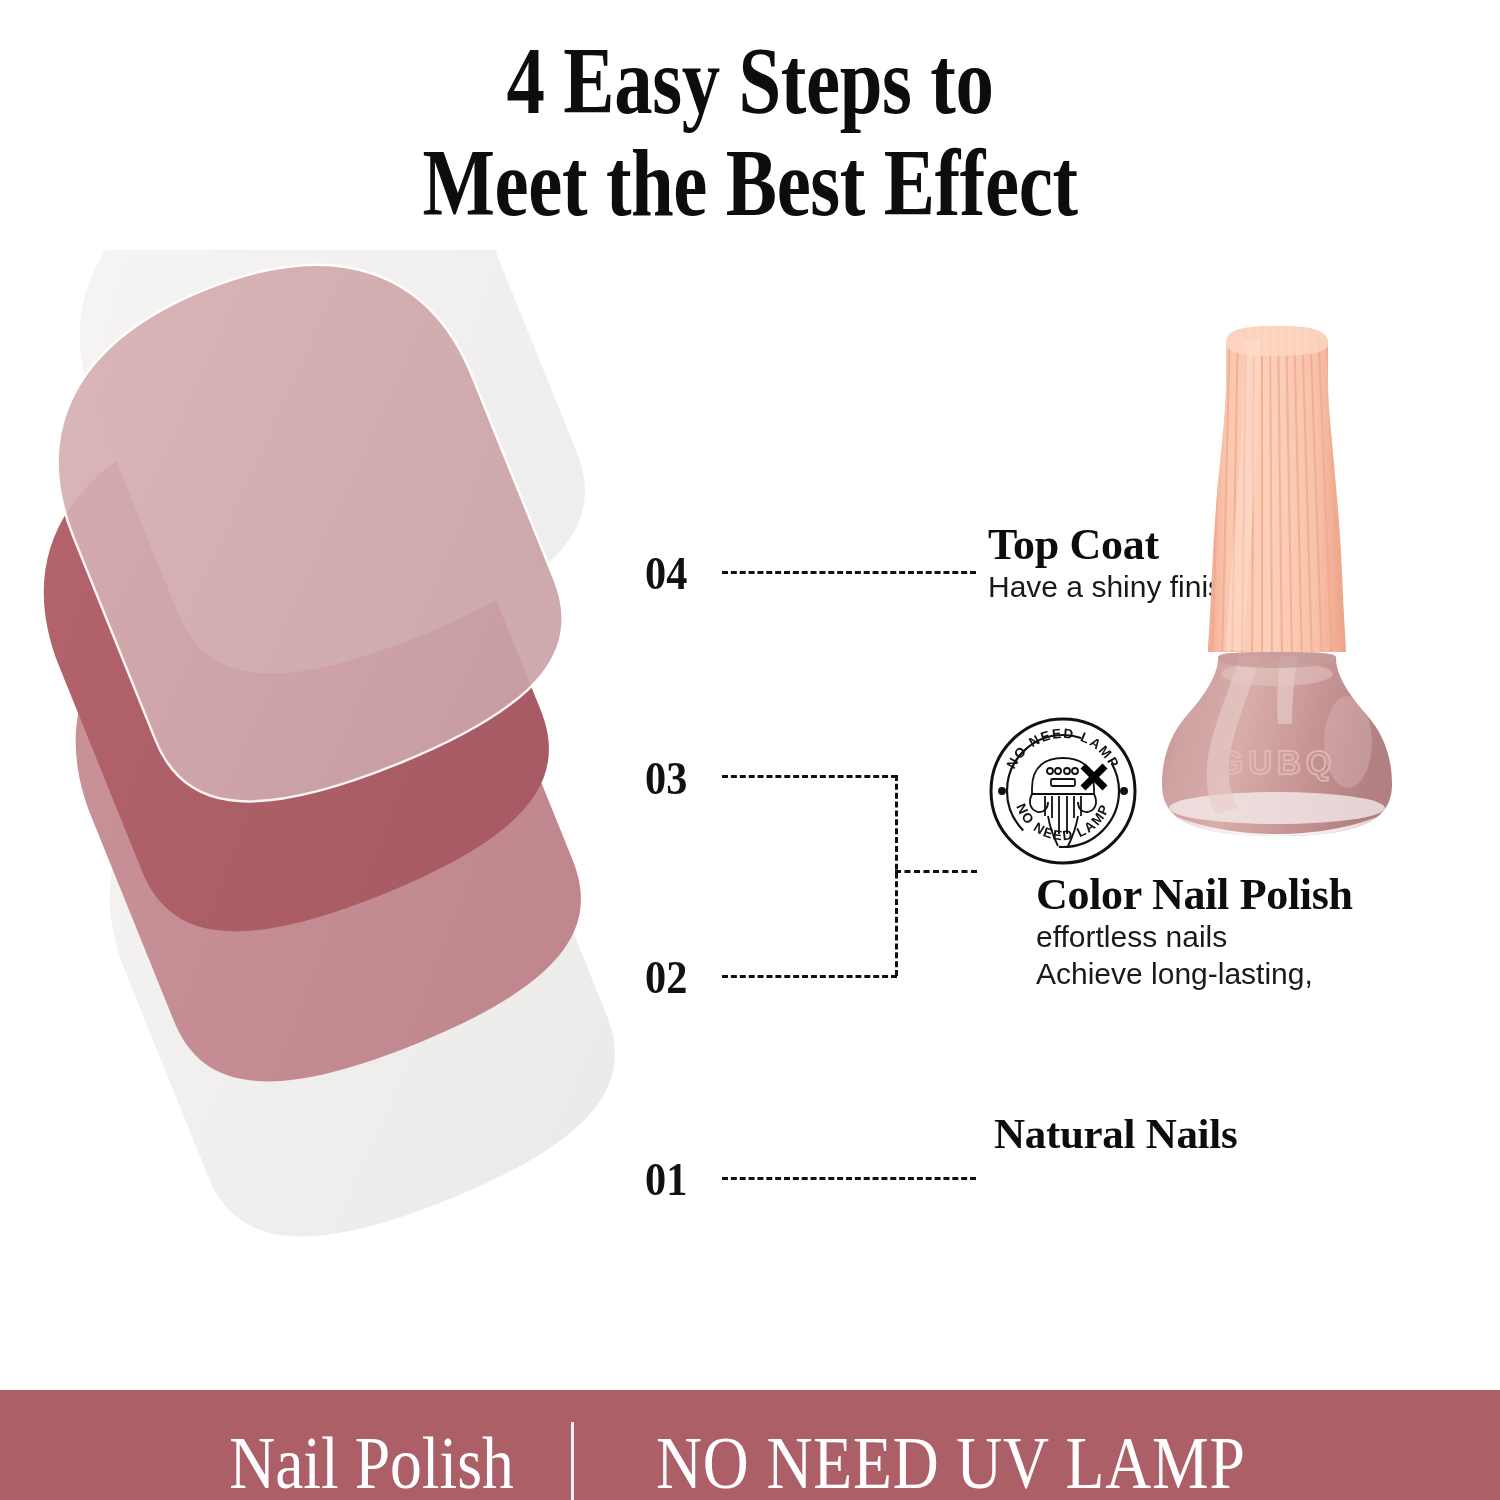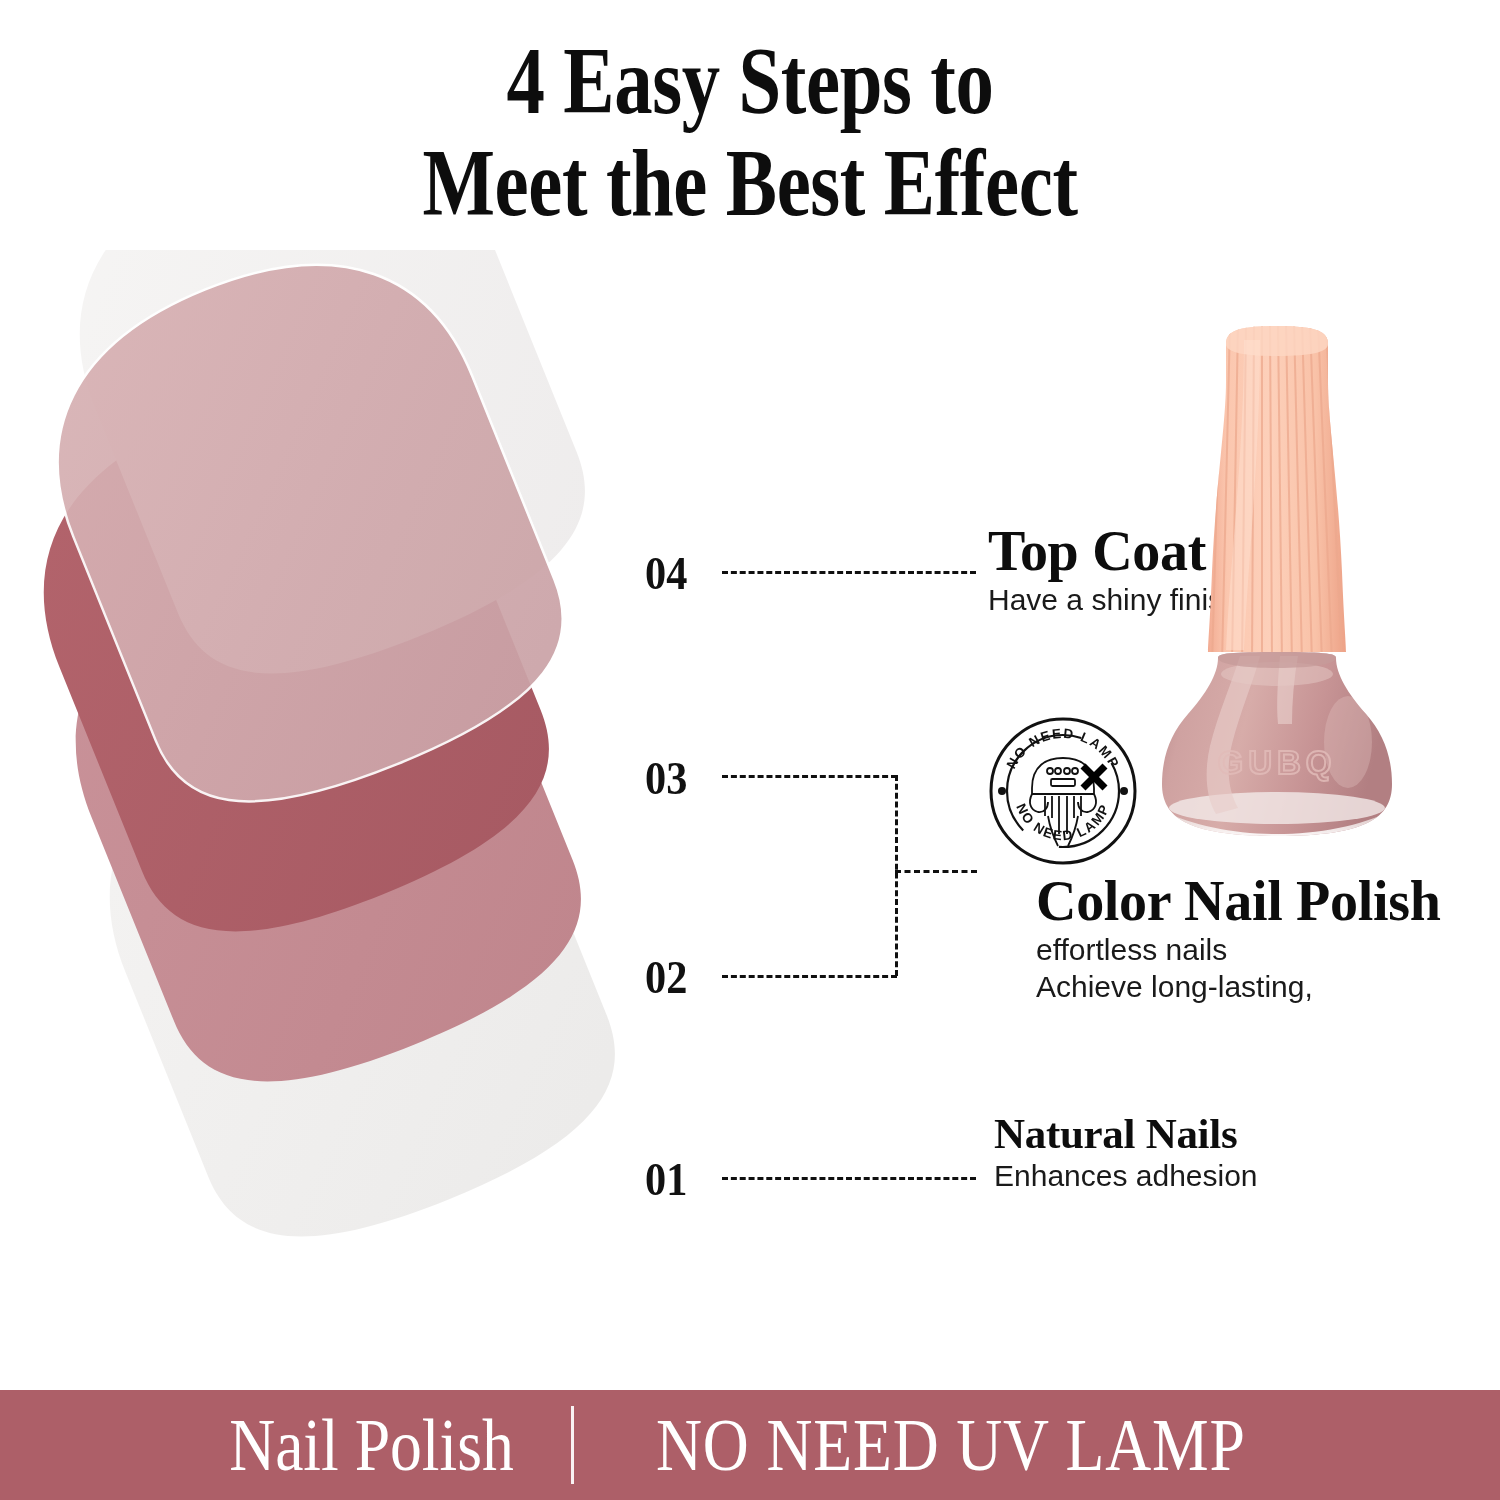--- a/index.html
+++ b/index.html
@@ -77,21 +77,21 @@
   #dash-02 { left: 722px; top: 975px; width: 175px; }
   #dash-bracket-v { left: 895px; top: 775px; height: 201px; }
   #dash-bracket-out { left: 895px; top: 870px; width: 82px; }
 
   
   .callout { position: absolute; }
   .callout h3 {
     margin: 0;
     font-family: "Liberation Serif", serif;
     font-weight: bold;
-    font-size: 56px;
+    font-size: 44px;
     line-height: 1.05;
     color: #0d0d0d;
     letter-spacing: -0.3px;
     white-space: nowrap;
   }
   .callout p {
     margin: 2px 0 0 0;
     font-family: "Liberation Sans", sans-serif;
     font-size: 30px;
     line-height: 1.16;
@@ -125,21 +125,21 @@
   #bottle svg { display: block; width: 100%; height: 100%; }
 
   
   #footer {
     position: absolute;
     left: 0;
     bottom: 0;
     width: 1500px;
     height: 110px;
     display: flex;
-    align-items: center;
+    align-items: flex-end;
     justify-content: center;
   }
   #footer .fx {
     font-family: "Liberation Serif", serif;
     color: #ffffff;
     font-size: 74px;
     line-height: 1;
     white-space: nowrap;
     transform: scaleX(0.86);
   }
@@ -295,21 +295,20 @@
 </div>
 
 <div class="callout" id="callout-color">
   <h3>Color Nail Polish</h3>
   <p>effortless nails</p>
   <p>Achieve long-lasting,</p>
 </div>
 
 <div class="callout" id="callout-natural">
   <h3>Natural Nails</h3>
-  <p>Enhances adhesion</p>
 </div>
 
 <div id="bottle">
   <svg viewBox="0 0 250 540" xmlns="http://www.w3.org/2000/svg">
     <defs>
       <linearGradient id="capG" x1="0" y1="0" x2="1" y2="0">
         <stop offset="0%" stop-color="#f2ab92"></stop>
         <stop offset="14%" stop-color="#fbc7af"></stop>
         <stop offset="45%" stop-color="#fdd0ba"></stop>
         <stop offset="78%" stop-color="#f9c2a8"></stop>

